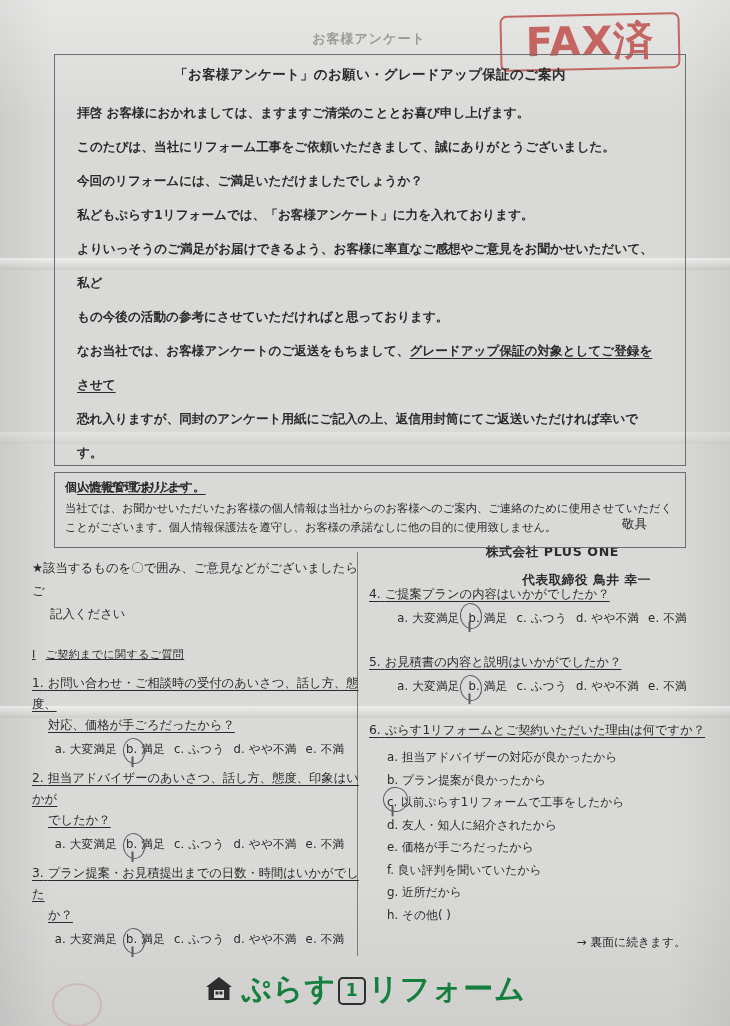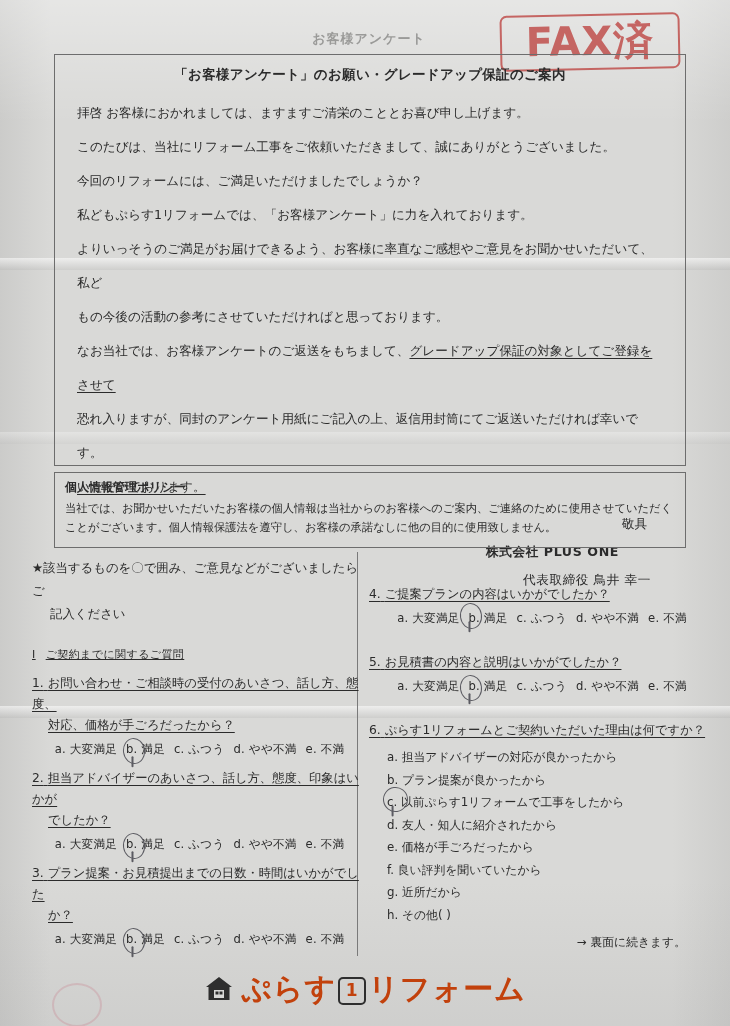--- a/index.html
+++ b/index.html
@@ -30,28 +30,28 @@
   .fax-stamp{position:absolute;top:14px;left:500px;width:176px;height:52px;
     border:2.5px solid #c0504d;border-radius:7px;
     color:#c0504d;font-weight:700;font-size:40px;line-height:50px;text-align:center;
     letter-spacing:1px;opacity:.85;transform:rotate(-1.2deg);
     font-family:"DejaVu Sans","Liberation Sans",sans-serif;}
 
   
   .letter-box{position:absolute;left:54px;top:54px;width:632px;height:412px;
     border:1.6px solid #6d6d6d;box-sizing:border-box;}
   .letter-title{text-align:center;font-size:13.5px;font-weight:700;margin-top:11px;letter-spacing:.3px;}
-  .letter-body{margin:12px 22px 0 22px;font-size:12.6px;line-height:34px;}
+  .letter-body{margin:12px 22px 0 22px;font-size:12.6px;line-height:34px;font-weight:bold;}
   .letter-body p{margin:0 0 0 0;}
   .indent{margin-left:12px;}
   .u-line{text-decoration:underline;text-underline-offset:3px;}
   .sign{margin-top:6px;font-size:12.6px;line-height:28px;}
   .sign .kg{text-align:right;padding-right:38px;}
   .sign .co{text-align:right;padding-right:66px;letter-spacing:.6px;font-weight:600;}
-  .sign .ceo{text-align:right;padding-right:34px;letter-spacing:.6px;font-weight:400;}
+  .sign .ceo{text-align:right;padding-right:34px;letter-spacing:.6px;font-weight:700;}
 
   
   .privacy-box{position:absolute;left:54px;top:472px;width:632px;height:76px;
     border:1.5px solid #6d6d6d;box-sizing:border-box;padding:6px 10px 0 10px;}
   .privacy-title{font-size:12px;font-weight:700;margin-bottom:3px;}
   .privacy-text{font-size:11.3px;line-height:19px;}
 
   
   .survey{position:absolute;left:24px;top:556px;width:686px;height:406px;}
   .col{position:absolute;top:0;}
@@ -75,21 +75,21 @@
 
   
   .mark{position:absolute;border:1.7px solid #4a4a52;border-radius:50%;
     width:20px;height:24px;transform:rotate(-8deg);pointer-events:none;opacity:.88;}
   .mark:after{content:"";position:absolute;left:6px;top:17px;width:1.7px;height:11px;
     background:#4a4a52;transform:rotate(8deg);border-radius:1px;}
 
   
   .logo{position:absolute;left:0;top:972px;width:730px;text-align:center;}
   .logo-inner{display:inline-block;font-size:30px;font-weight:700;letter-spacing:1px;
-    color:#c2410c;line-height:34px;}
+    color:#15803d;line-height:34px;}
   .logo-house{display:inline-block;vertical-align:-4px;margin-right:7px;}
   .logo-one{display:inline-block;width:24px;height:24px;border:2.5px solid #2e2e2e;
     border-radius:5px;font-size:17px;line-height:23px;text-align:center;vertical-align:3px;margin:0 2px;}
   .pink-stamp{position:absolute;left:52px;top:983px;width:46px;height:40px;
     border:2px solid rgba(200,110,125,.45);border-radius:50%;opacity:.55;}
 </style>
 </head>
 <body>
 
 <div class="scan-shade"></div>

